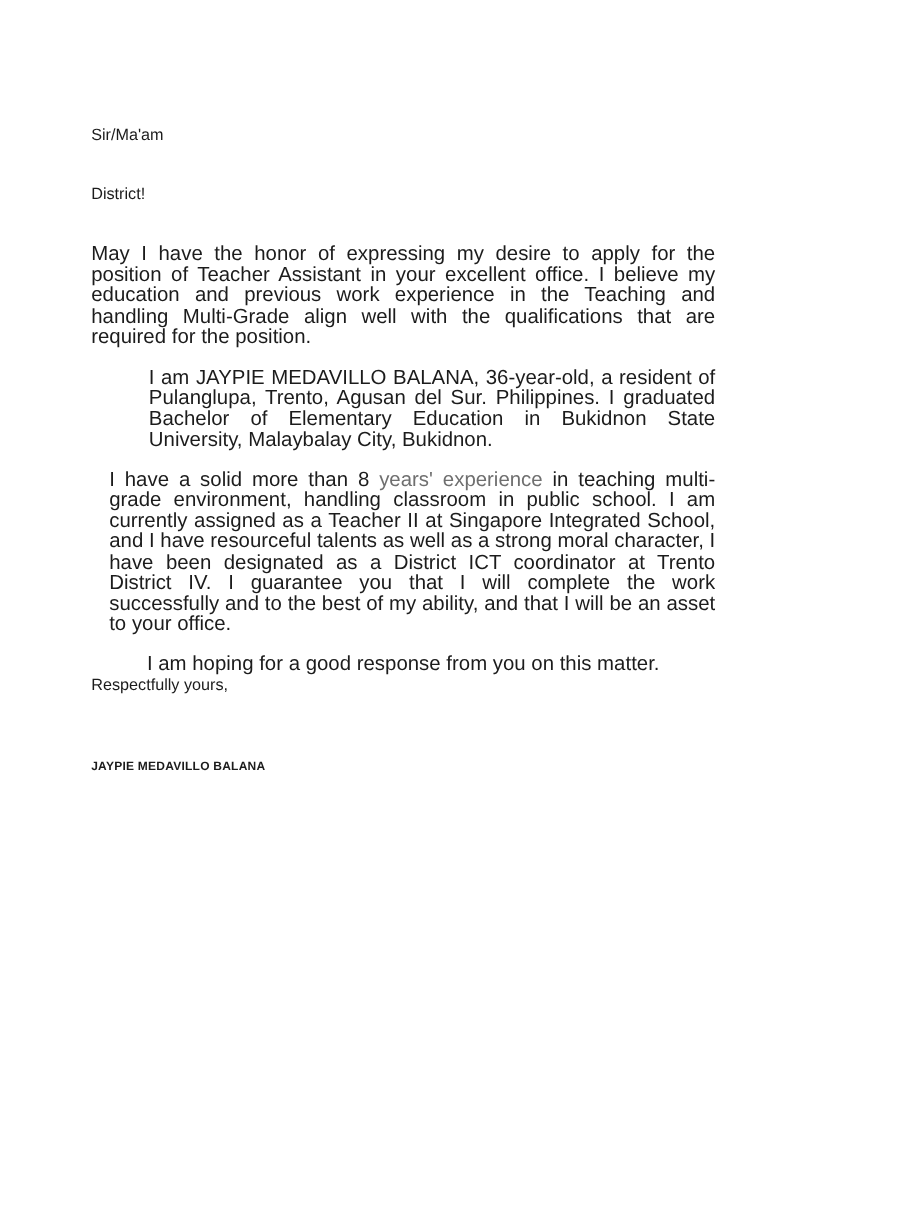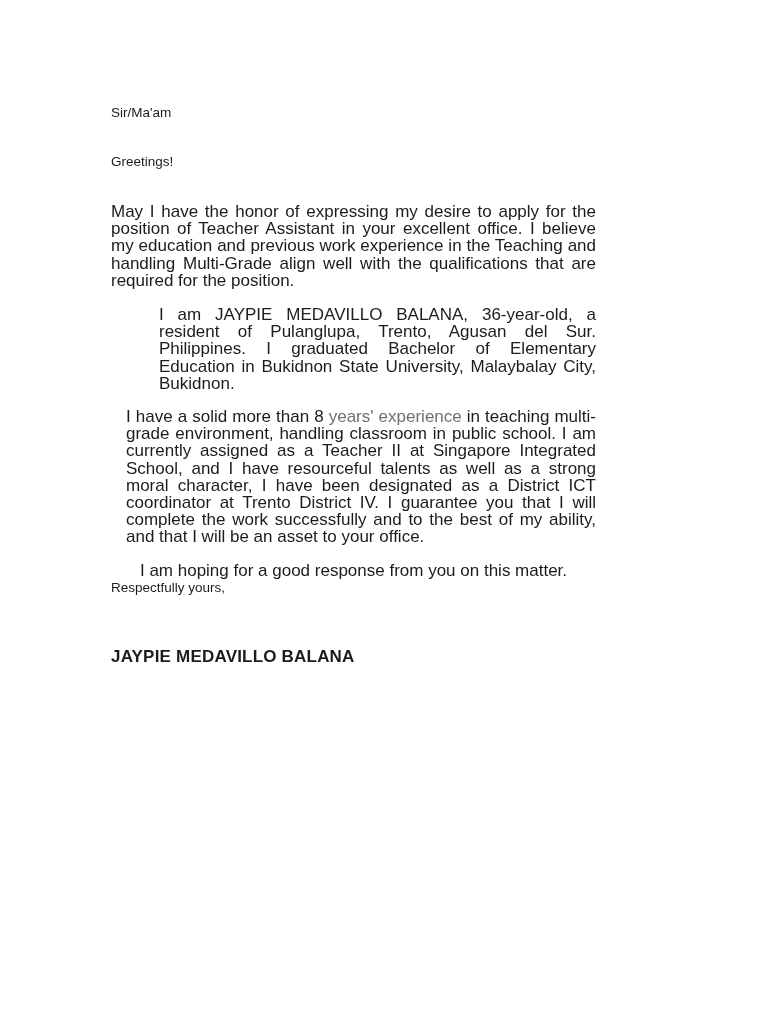--- a/index.html
+++ b/index.html
@@ -11,59 +11,59 @@
   html,body{width:768px;height:1024px;background:var(--bg);}
   body{
     font-family:"Liberation Sans","DejaVu Sans",sans-serif;
     color:var(--text);
   }
   .page{
     position:relative;
     width:689px;
     height:1024px;
     background:var(--bg);
-    padding:104px 93px 0 111px;
+    padding:104px 93px 0 76px;
   }
   .line{
     font-size:13.5px;
     line-height:17px;
     text-align:left;
   }
   .para{
     font-size:17px;
     line-height:17.2px;
     text-align:justify;
   }
   .greeting{margin-top:32px;}
   .p1{margin-top:33px;}
   .p2{margin-top:17px;margin-left:48px;}
   .p3{margin-top:16px;margin-left:15px;}
   .p4{margin-top:16px;text-align:center;}
   .closing{}
   .sig-name{
     margin-top:52px;
-    font-size:17px;
+    font-size:10px;
     font-weight:bold;
     line-height:18px;
     letter-spacing:0.2px;
   }
   .sig-title{
     font-size:13.5px;
     line-height:18px;
   }
   .hl{color:var(--muted);}
 </style>
 </head>
 <body>
 
 <div class="page">
 
   <p class="line salutation">Sir/Ma'am</p>
 
-  <p class="line greeting">Greetings!</p>
+  <p class="line greeting">District!</p>
 
   <p class="para p1">May I have the honor of expressing my desire to apply for the position of Teacher Assistant in your excellent office. I believe my education and previous work experience in the Teaching and handling Multi-Grade align well with the qualifications that are required for the position.</p>
 
   <p class="para p2">I am JAYPIE MEDAVILLO BALANA, 36-year-old, a resident of Pulanglupa, Trento, Agusan del Sur. Philippines. I graduated Bachelor of Elementary Education in Bukidnon State University, Malaybalay City, Bukidnon.</p>
 
   <p class="para p3"><span>I have a solid more than 8 </span><span class="hl">years' experience</span><span> in teaching multi-grade environment, handling classroom in public school. I am currently assigned as a Teacher II at Singapore Integrated School, and I have resourceful talents as well as a strong moral character, I have been designated as a District ICT coordinator at Trento District IV. I guarantee you that I will complete the work successfully and to the best of my ability, and that I will be an asset to your office.</span></p>
 
   <p class="para p4">I am hoping for a good response from you on this matter.</p>
 
   <p class="line closing">Respectfully yours,</p>

